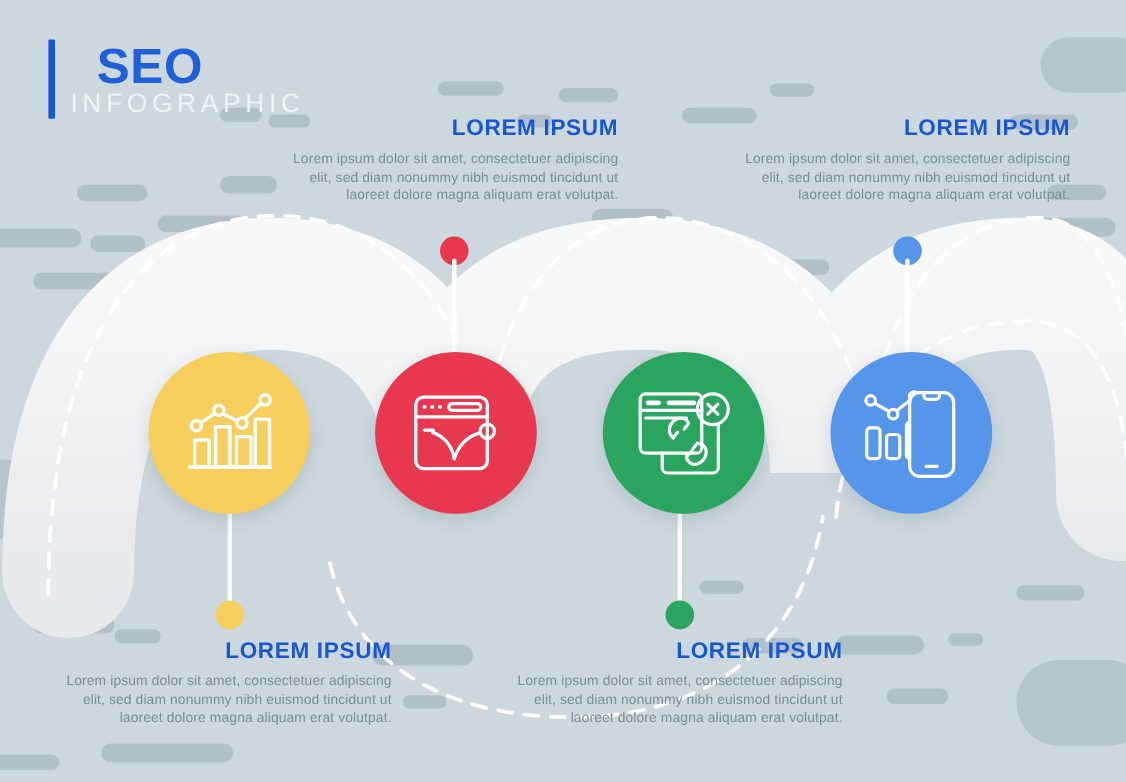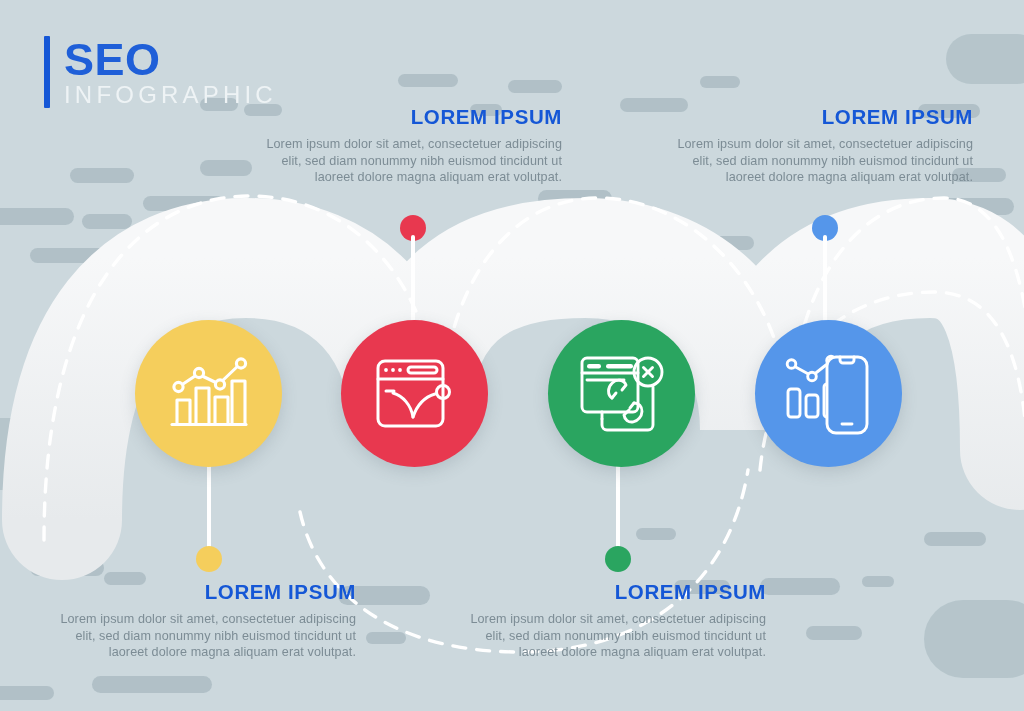--- a/index.html
+++ b/index.html
@@ -58,21 +58,21 @@
     color:#7c8c95;
     letter-spacing:.1px;
   }
 
   
   .title-wrap{position:absolute;left:44px;top:36px;z-index:6;display:flex;}
   .title-bar{width:6px;height:72px;background:#1557d6;margin-right:14px;border-radius:1px;}
   .title-text{display:flex;flex-direction:column;justify-content:center;}
   .title-main{
     font-size:45px;font-weight:bold;color:#1f5fd8;
-    letter-spacing:.5px;line-height:44px;
+    letter-spacing:.5px;line-height:44px;margin-left:24px;
   }
   .title-sub{
     font-size:24px;color:#eef3f5;letter-spacing:4.2px;
     line-height:24px;margin-top:1px;font-weight:500;
   }
 </style>
 </head>
 <body>
 
 <div id="stage">

